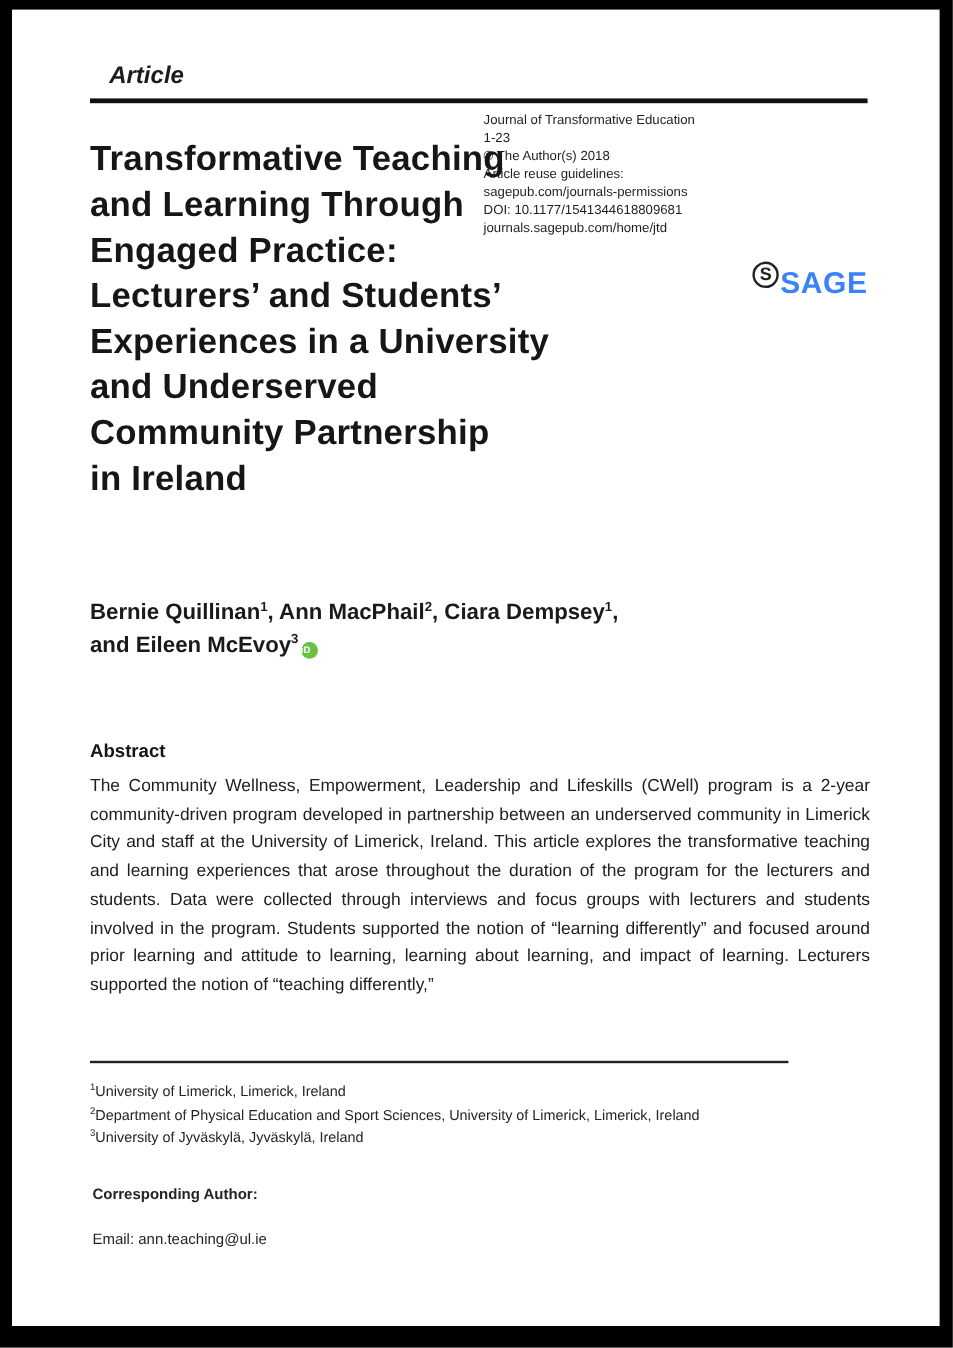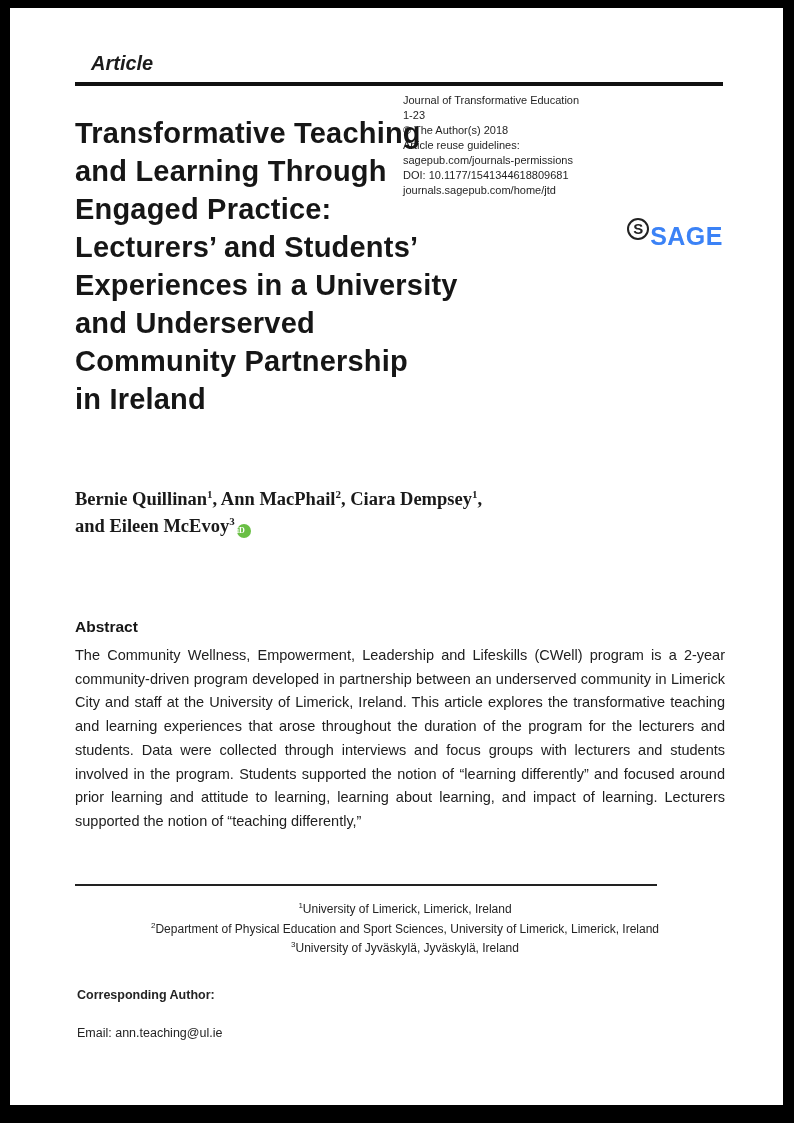--- a/index.html
+++ b/index.html
@@ -69,27 +69,26 @@
     width: 470px;
     font-size: 29px;
     font-weight: 700;
     line-height: 38px;
     letter-spacing: 0.2px;
     color: #161616;
     white-space: pre-line;
   }
   .authors {
     position: absolute;
-    left: 65px; top: 478px;
+    left: 65px; top: 488px;
     width: 600px;
     font-size: 18.5px;
     font-weight: 700;
     line-height: 27px;
     color: #1a1a1a;
-    font-family: Liberation Serif, serif;
   }
   .authors sup {
     font-size: 11px;
     font-weight: 700;
     vertical-align: super;
     line-height: 0;
   }
   .orcid {
     display: inline-block;
     width: 14px; height: 14px;
@@ -126,21 +125,21 @@
     background: #222;
   }
   .footnotes {
     position: absolute;
     left: 65px; top: 892px;
     width: 660px;
     font-size: 12px;
     line-height: 19.5px;
     color: #242424;
   }
-  .footnotes .fn { display: block; text-align: center; }
+  .footnotes .fn { display: block; }
   .footnotes sup, .corresponding sup {
     font-size: 8px;
     vertical-align: super;
     line-height: 0;
   }
   .corresponding {
     position: absolute;
     left: 67px; top: 978px;
     width: 660px;
     font-size: 12.5px;

